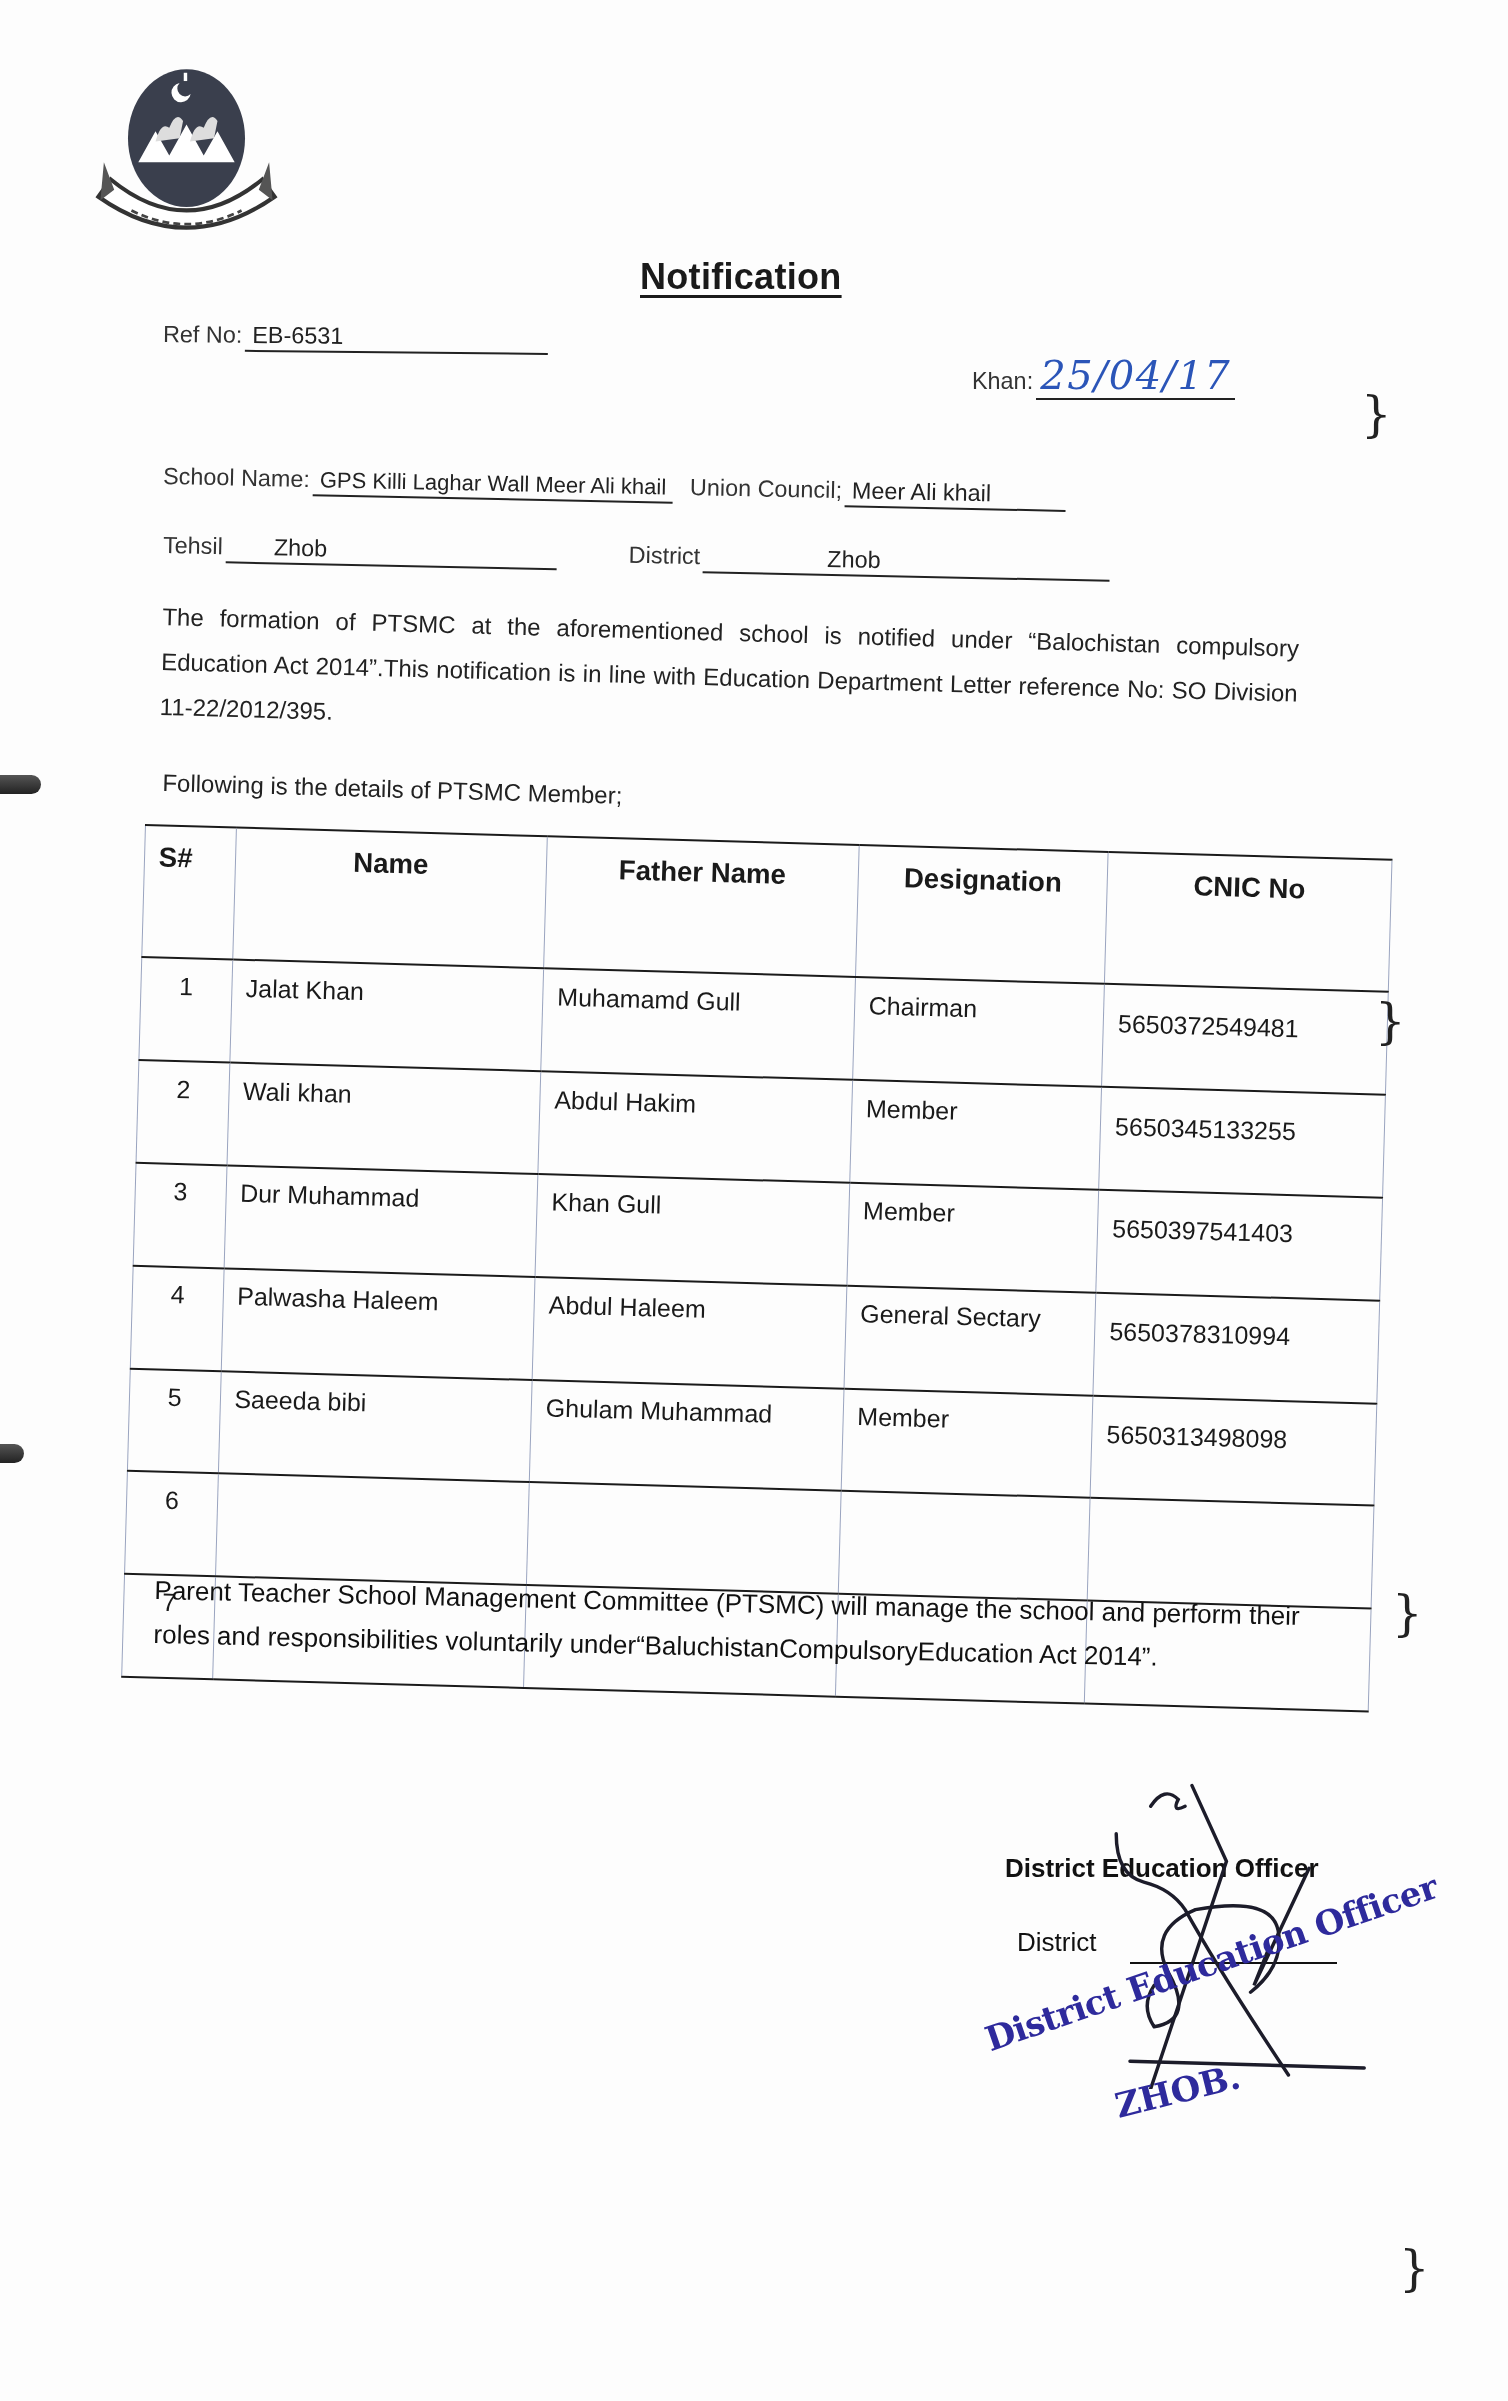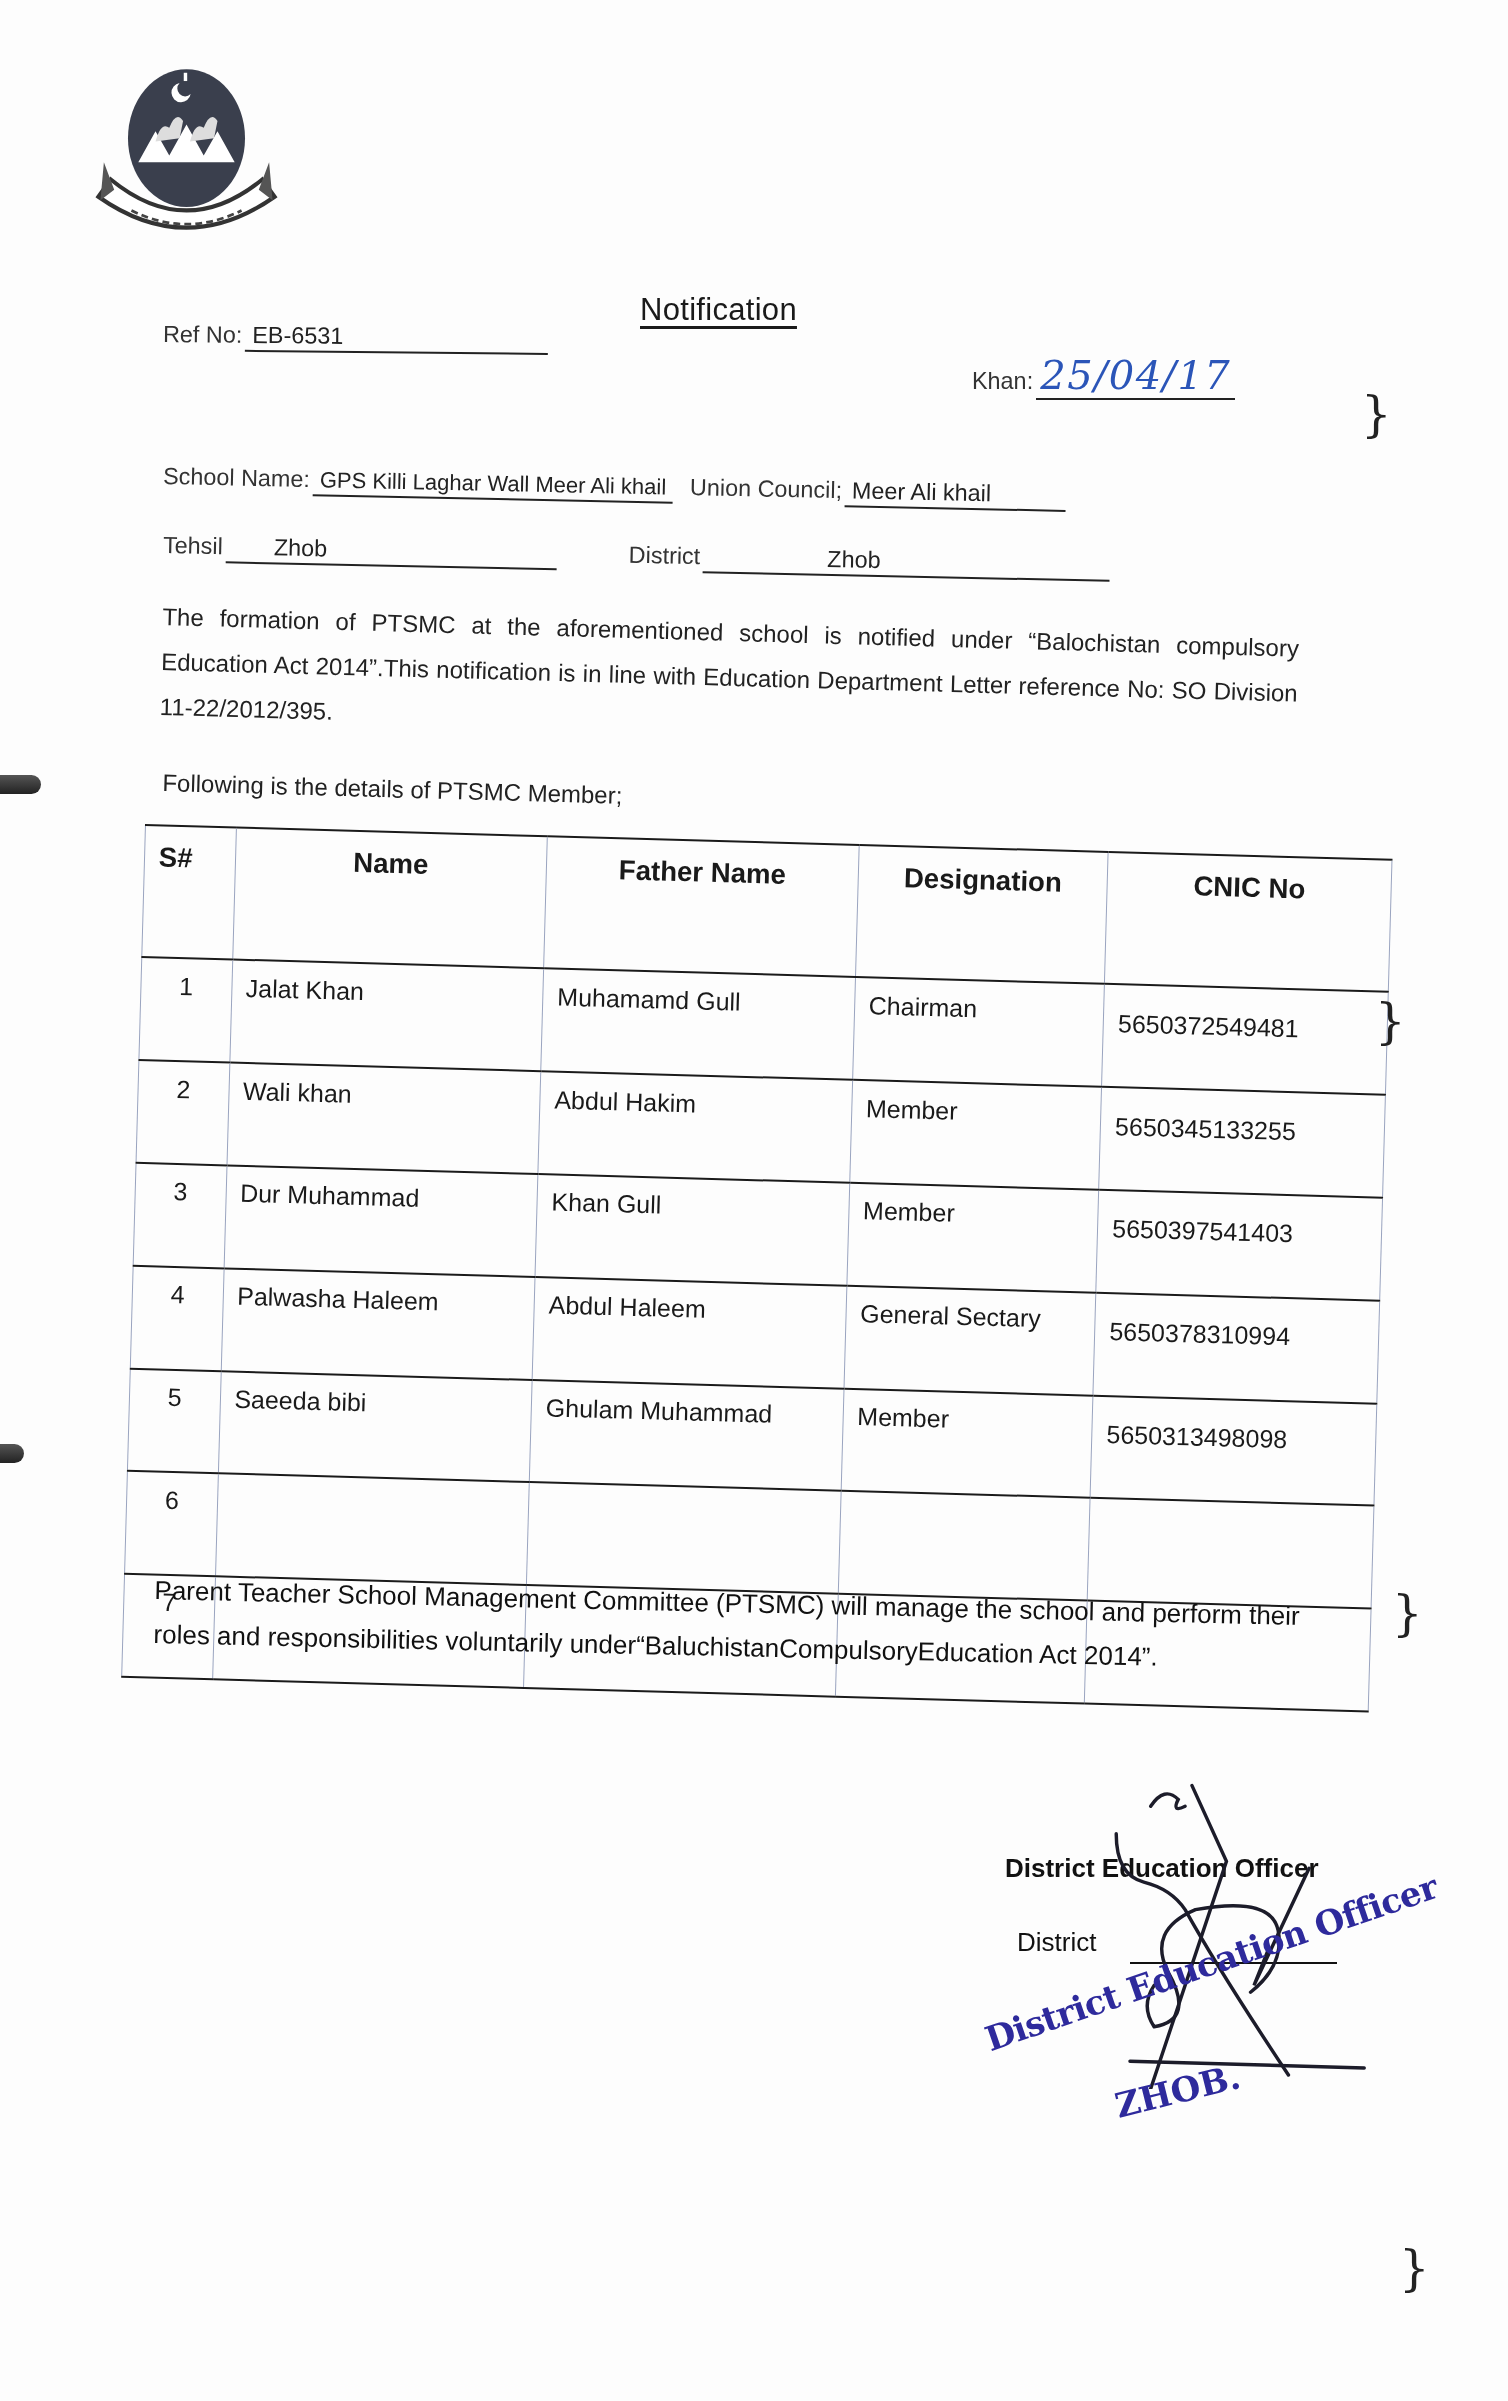--- a/index.html
+++ b/index.html
@@ -1,21 +1,21 @@
 <!DOCTYPE html>
 <html style="font-size:11px"><head>
   <meta charset="utf-8">
   <style>
     html, body { margin: 0; padding: 0; background: #ffffff; }
     body { width: 1508px; height: 2401px; position: relative; overflow: hidden;
            font-family: "Liberation Sans", "DejaVu Sans", sans-serif; color: #1a1a1a; }
     .page { position: absolute; left: 0; top: 0; width: 1508px; height: 2401px; background: #fdfdfd; }
     .abs { position: absolute; }
     .logo { left: 83px; top: 59px; width: 207px; height: 179px; }
-    .title { left: 640px; top: 256px; font-size: 31px; font-weight: normal; text-decoration: underline; text-underline-offset: 5.5px; letter-spacing: 0.3px; margin-top: 36px; }
+    .title { left: 640px; top: 256px; font-size: 36px; font-weight: bold; text-decoration: underline; text-underline-offset: 5.5px; letter-spacing: 0.3px; }
     .label { font-size: 23.4px; color: #333; }
     .filled { font-size: 23.4px; color: #222; display: inline-block; border-bottom: 2.1px solid #222; padding: 0 6.9px 1.4px 6.9px; }
     .refrow { left: 163px; top: 323px; transform: rotate(0.6deg); }
     .daterow { left: 972px; top: 352px; }
     .date-hand { font-family: "DejaVu Serif", serif; font-style: italic; color: #2b55b8; font-size: 40px; border-bottom: 2.1px solid #222; padding: 0 4.1px; letter-spacing: 1.4px; margin-top: 29px; }
     .schoolrow { left: 163px; top: 463px; transform: rotate(1.2deg); transform-origin: left center; white-space: nowrap; }
     .tehsilrow { left: 163px; top: 532px; transform: rotate(1.2deg); transform-origin: left center; white-space: nowrap; }
     .para { left: 163px; width: 1137px; font-size: 24px; line-height: 45px; text-align: justify; color: #222; transform: rotate(1.6deg); transform-origin: left top; }
     .p1 { top: 594px; }
     .p2 { top: 760px; font-size: 24px; }

